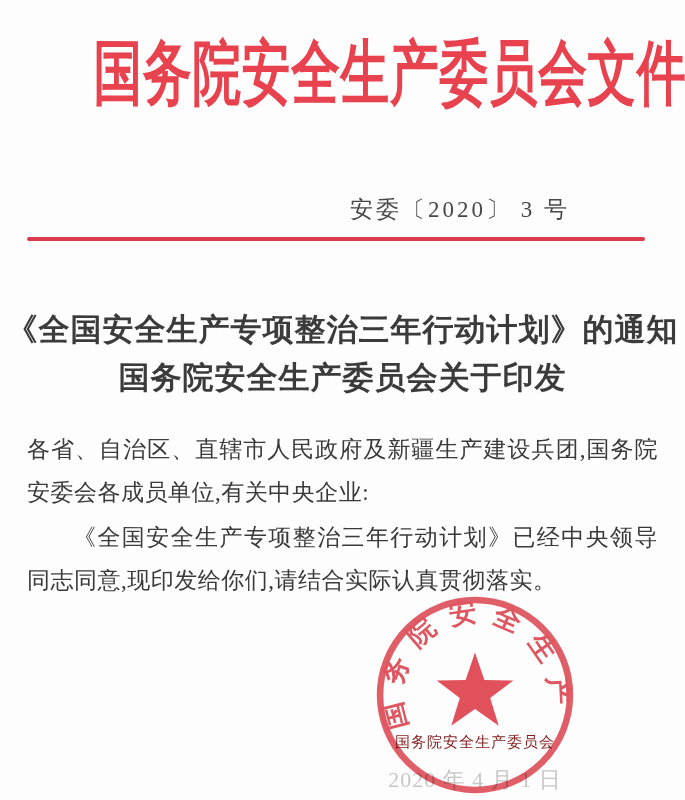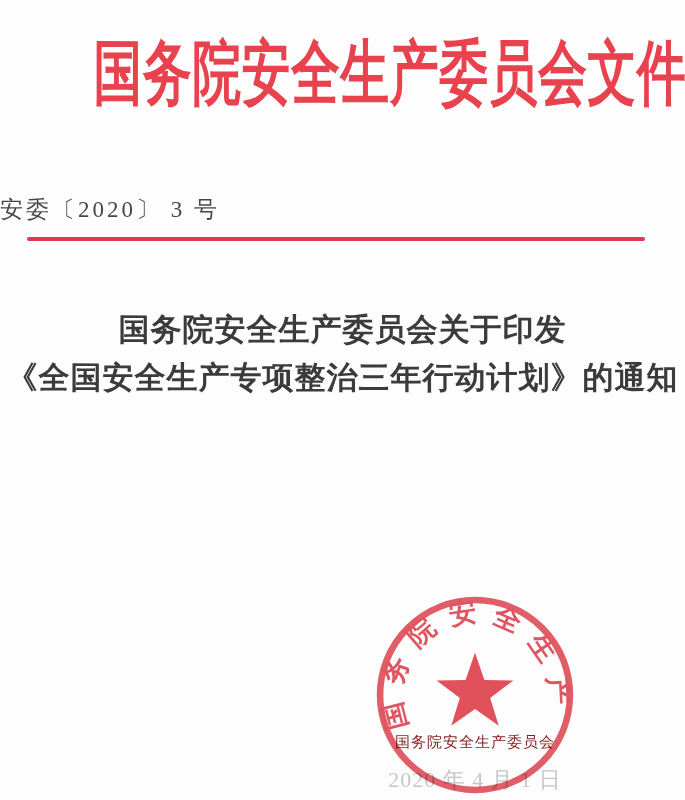--- a/index.html
+++ b/index.html
@@ -35,21 +35,21 @@
     transform-origin: 50% 50%;
     letter-spacing: 1px;
   }
 
   
   .doc-number {
     position: absolute;
     top: 194px;
     left: 0;
     width: 570px;
-    text-align: left;
+    text-align: right;
     font-size: 23px;
     color: #474747;
     letter-spacing: 3px;
   }
 
   
   .red-rule {
     position: absolute;
     top: 237px;
     left: 27px;
@@ -131,24 +131,28 @@
 
   <div class="letterhead">
     <span class="inner">国务院安全生产委员会文件</span>
   </div>
 
   <div class="doc-number">安委〔2020〕 3 号</div>
 
   <div class="red-rule"></div>
 
   <div class="doc-title">
+    <div>《全国安全生产专项整治三年行动计划》的通知</div>
     <div>国务院安全生产委员会关于印发</div>
-    <div>《全国安全生产专项整治三年行动计划》的通知</div>
   </div>
 
+  <div class="body-text">
+    <p>各省、自治区、直辖市人民政府及新疆生产建设兵团,国务院安委会各成员单位,有关中央企业:</p>
+    <p class="indent">《全国安全生产专项整治三年行动计划》已经中央领导同志同意,现印发给你们,请结合实际认真贯彻落实。</p>
+  </div>
 
   <div class="signature">国务院安全生产委员会</div>
   <div class="sign-date">2020 年 4 月 1 日</div>
 
   <div class="seal">
     <svg width="202" height="202" viewBox="0 0 200 200">
       <defs>
         <path id="sealArc" d="M 33.8 130.9 A 73 73 0 1 1 166.2 130.9" fill="none"></path>
         <filter id="soft" x="-10%" y="-10%" width="120%" height="120%">
           <feGaussianBlur stdDeviation="0.6"></feGaussianBlur>

